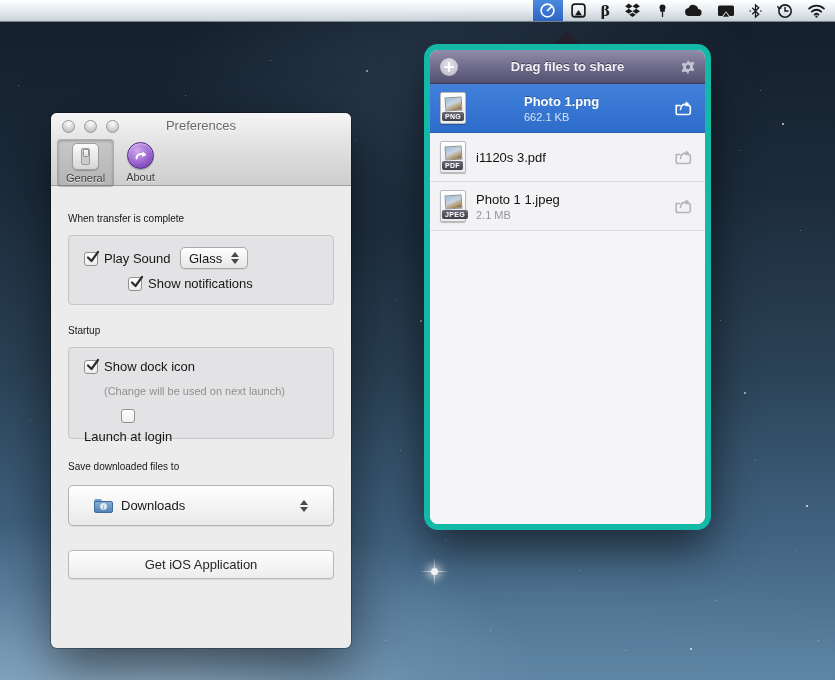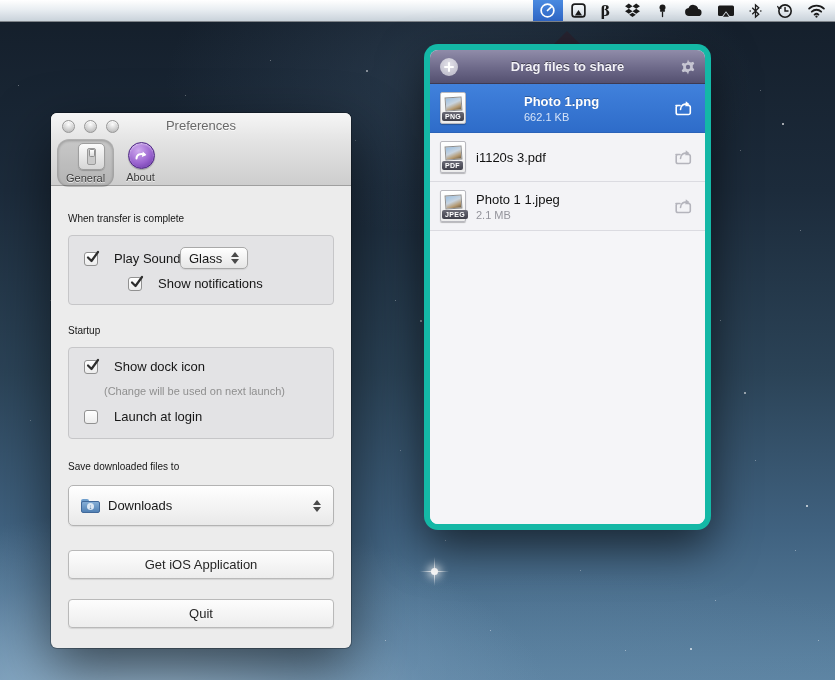--- a/index.html
+++ b/index.html
@@ -102,56 +102,56 @@
   .prefs-top { position:absolute; top:0; left:0; right:0; height:73px; border-radius:6px 6px 0 0;
     background:linear-gradient(180deg,#f6f6f6 0%,#e3e3e3 40%,#cdcdcd 100%);
     border-bottom:1px solid #9f9f9f; }
   .traffic { position:absolute; top:7px; left:11px; display:flex; gap:9px; }
   .traffic .dot { width:13px; height:13px; border-radius:50%;
     background:radial-gradient(circle at 50% 30%,#fdfdfd,#c6c6c6 70%,#b2b2b2);
     border:1px solid #979797; box-shadow:inset 0 1px 1px rgba(255,255,255,.9); }
   .win-title { position:absolute; top:0; left:0; right:0; height:26px; line-height:26px;
     text-align:center; font-size:13px; color:#696969; text-shadow:0 1px 0 rgba(255,255,255,.8); }
   .toolbar { position:absolute; top:26px; left:6px; height:46px; display:flex; align-items:flex-start; gap:4px; }
-  .tool-tab { display:flex; flex-direction:column; align-items:flex-end; padding:3px 8px 2px;
-    border-radius:12px; }
+  .tool-tab { display:flex; flex-direction:column; align-items:center; padding:3px 8px 2px;
+    border-radius:4px; }
   .tool-tab.selected { background:rgba(0,0,0,.12); box-shadow:inset 0 1px 3px rgba(0,0,0,.25);
     border:1px solid rgba(0,0,0,.12); }
   .tool-label { font-size:11px; color:#3c3c3c; margin-top:2px; text-shadow:0 1px 0 rgba(255,255,255,.7); }
   .general-glyph { width:27px; height:27px; border-radius:5px;
     background:linear-gradient(180deg,#fbfbfb,#d6d6d6); border:1px solid #9e9e9e; position:relative;
     box-shadow:0 1px 1px rgba(0,0,0,.2); }
   .general-glyph .slot { position:absolute; left:8px; top:4px; width:9px; height:17px;
     background:#cacaca; border:1px solid #9a9a9a; border-radius:2px; }
   .general-glyph .knob { position:absolute; left:9.5px; top:5px; width:6px; height:8px;
     background:linear-gradient(180deg,#ffffff,#dcdcdc); border:1px solid #8f8f8f; border-radius:1.5px; }
   .about-glyph { width:27px; height:27px; border-radius:50%;
     background:radial-gradient(circle at 38% 30%,#cfaaee 0%,#9a63cf 55%,#5e2f9d 100%);
     border:1px solid #4d2683; display:flex; align-items:center; justify-content:center;
     box-shadow:inset 0 1px 2px rgba(255,255,255,.6), 0 1px 1px rgba(0,0,0,.25); }
   .about-glyph svg { display:block; }
 
   .prefs-label { position:absolute; left:17px; font-size:10px; color:#161616; }
   .group-box { position:absolute; left:17px; width:266px; background:#e3e3e5;
     border:1px solid #c6c6c8; border-radius:4px; }
-  .check-row { position:absolute; display:flex; align-items:center; gap:16px; font-size:13px; color:#161616; }
+  .check-row { position:absolute; display:flex; align-items:center; gap:6px; font-size:13px; color:#161616; }
   .checkbox { width:14px; height:14px; border-radius:3px; background:linear-gradient(180deg,#ffffff,#ededed);
     border:1px solid #919191; position:relative; box-shadow:inset 0 1px 1px rgba(255,255,255,.8); flex:0 0 14px; }
   .checkbox.checked svg { position:absolute; left:0px; top:-4px; }
   .note { position:absolute; font-size:11px; color:#8f8f8f; }
   .popup { position:absolute; height:22px; background:linear-gradient(180deg,#ffffff,#e6e6e6);
     border:1px solid #a9a9a9; border-radius:5px; display:flex; align-items:center;
     font-size:13px; color:#161616; padding:0 8px; box-shadow:0 1px 1px rgba(0,0,0,.08); }
   .popup .popup-text { flex:1; }
   .steppers { display:flex; flex-direction:column; align-items:center; gap:2px; margin-left:8px; }
   .steppers .up { width:0; height:0; border-left:4px solid transparent; border-right:4px solid transparent; border-bottom:5px solid #4a4a4a; }
   .steppers .down { width:0; height:0; border-left:4px solid transparent; border-right:4px solid transparent; border-top:5px solid #4a4a4a; }
   .big-select { position:absolute; left:17px; width:266px; height:41px;
     background:linear-gradient(180deg,#ffffff,#e9e9e9); border:1px solid #b3b3b3; border-radius:5px;
-    display:flex; align-items:center; padding:0 12px; font-size:13px; color:#161616;
+    display:flex; align-items:center; padding:0 25px; font-size:13px; color:#161616;
     box-shadow:0 1px 1px rgba(0,0,0,.08); }
   .folder-icon { width:19px; height:14px; position:relative; margin-right:8px; flex:0 0 19px; }
   .folder-icon .back { position:absolute; left:0; top:0; width:8px; height:4px; border-radius:2px 2px 0 0;
     background:#6f9fcd; }
   .folder-icon .body { position:absolute; left:0; top:2px; width:19px; height:12px; border-radius:2px;
     background:linear-gradient(180deg,#85aed6,#5181b4); border:1px solid #41699a; }
   .folder-icon .dl { position:absolute; left:6px; top:4.5px; width:7px; height:7px; border-radius:50%;
     background:#dce8f4; color:#41699a; font-size:7px; line-height:7px; text-align:center; font-weight:bold; }
   .wide-button { position:absolute; left:17px; width:266px; height:29px;
     background:linear-gradient(180deg,#fdfdfd,#ededed); border:1px solid #b9b9b9; border-radius:4px;
@@ -380,34 +380,33 @@
 
   <div class="check-row" style="left:33px; top:246px;">
     <span class="checkbox checked">
       <svg width="16" height="16" viewBox="0 0 16 16" fill="none">
         <path d="M3 8.5 L6.5 12 L13 3" stroke="#2e2e2e" stroke-width="2.2" stroke-linecap="round" stroke-linejoin="round"></path>
       </svg>
     </span>
     <span>Show dock icon</span>
   </div>
   <div class="note" style="left:53px; top:272px;">(Change will be used on next launch)</div>
-  <div class="check-row" style="left:33px; top:296px;">
+  <div class="check-row" style="left:33px; top:296px;flex-direction:column;">
     <span class="checkbox"></span>
     <span>Launch at login</span>
   </div>
 
   <div class="prefs-label" style="top:348px;">Save downloaded files to</div>
   <div class="big-select" style="top:372px;">
     <span class="folder-icon">
       <span class="back"></span>
         <span class="body"></span>
         <span class="dl">↓</span>
     </span>
     <span style="flex:1;">Downloads</span>
     <span class="steppers">
       <span class="up"></span>
         <span class="down"></span>
     </span>
   </div>
 
   <div class="wide-button" style="top:437px;">Get iOS Application</div>
-  <div class="wide-button" style="top:486px;">Quit</div>
 </div>
 
 </body></html>

